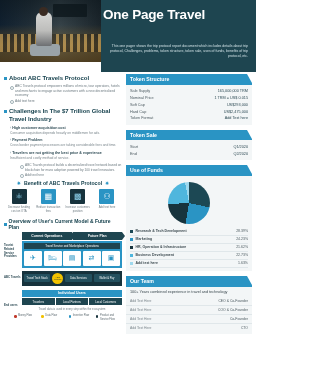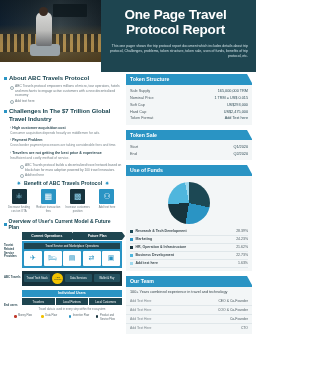--- a/index.html
+++ b/index.html
@@ -50,21 +50,21 @@
   }
   .hdr-corner {
     position: absolute; left: 101px; top: 62px; width: 101px; height: 10px;
     background: #1e4550;
   }
   .hdr-corner2 {
     position: absolute; left: 0; top: 62px; width: 101px; height: 10px; background:#fff;
   }
   .hdr-title {
     position: absolute; right: 8px; top: 8px; width: 145px;
-    text-align: center; color: #ffffff;
+    text-align: left; color: #ffffff;
     font-size: 13.5px; font-weight: 700; line-height: 14.5px;
     letter-spacing: -.2px;
   }
   .hdr-sub {
     position: absolute; right: 8px; top: 44px; width: 148px;
     text-align: right; color: #cfe0e4;
     font-size: 3.5px; line-height: 5.2px;
   }
 
   
@@ -244,21 +244,20 @@
       <div class="sign"></div>
       <div class="strip"></div>
       <div class="bench"></div>
       <div class="person"></div>
     </div>
     <div class="hdr-band"></div>
     <div class="hdr-corner"></div>
     <div class="hdr-corner2"></div>
     <div class="hdr-title">
       <div>One Page Travel</div>
-      <div>Protocol Report</div>
     </div>
     <div class="hdr-sub">This one pager shows the trip protocol report document which includes details about trip protocol, Challenges, problems, token structure, token sale, uses of funds, benefits of trip protocol, etc.</div>
   </div>
 
   <div class="cols">
 
     <div class="colL">
 
       <div class="h-blue">
         <span class="bullet"></span>

